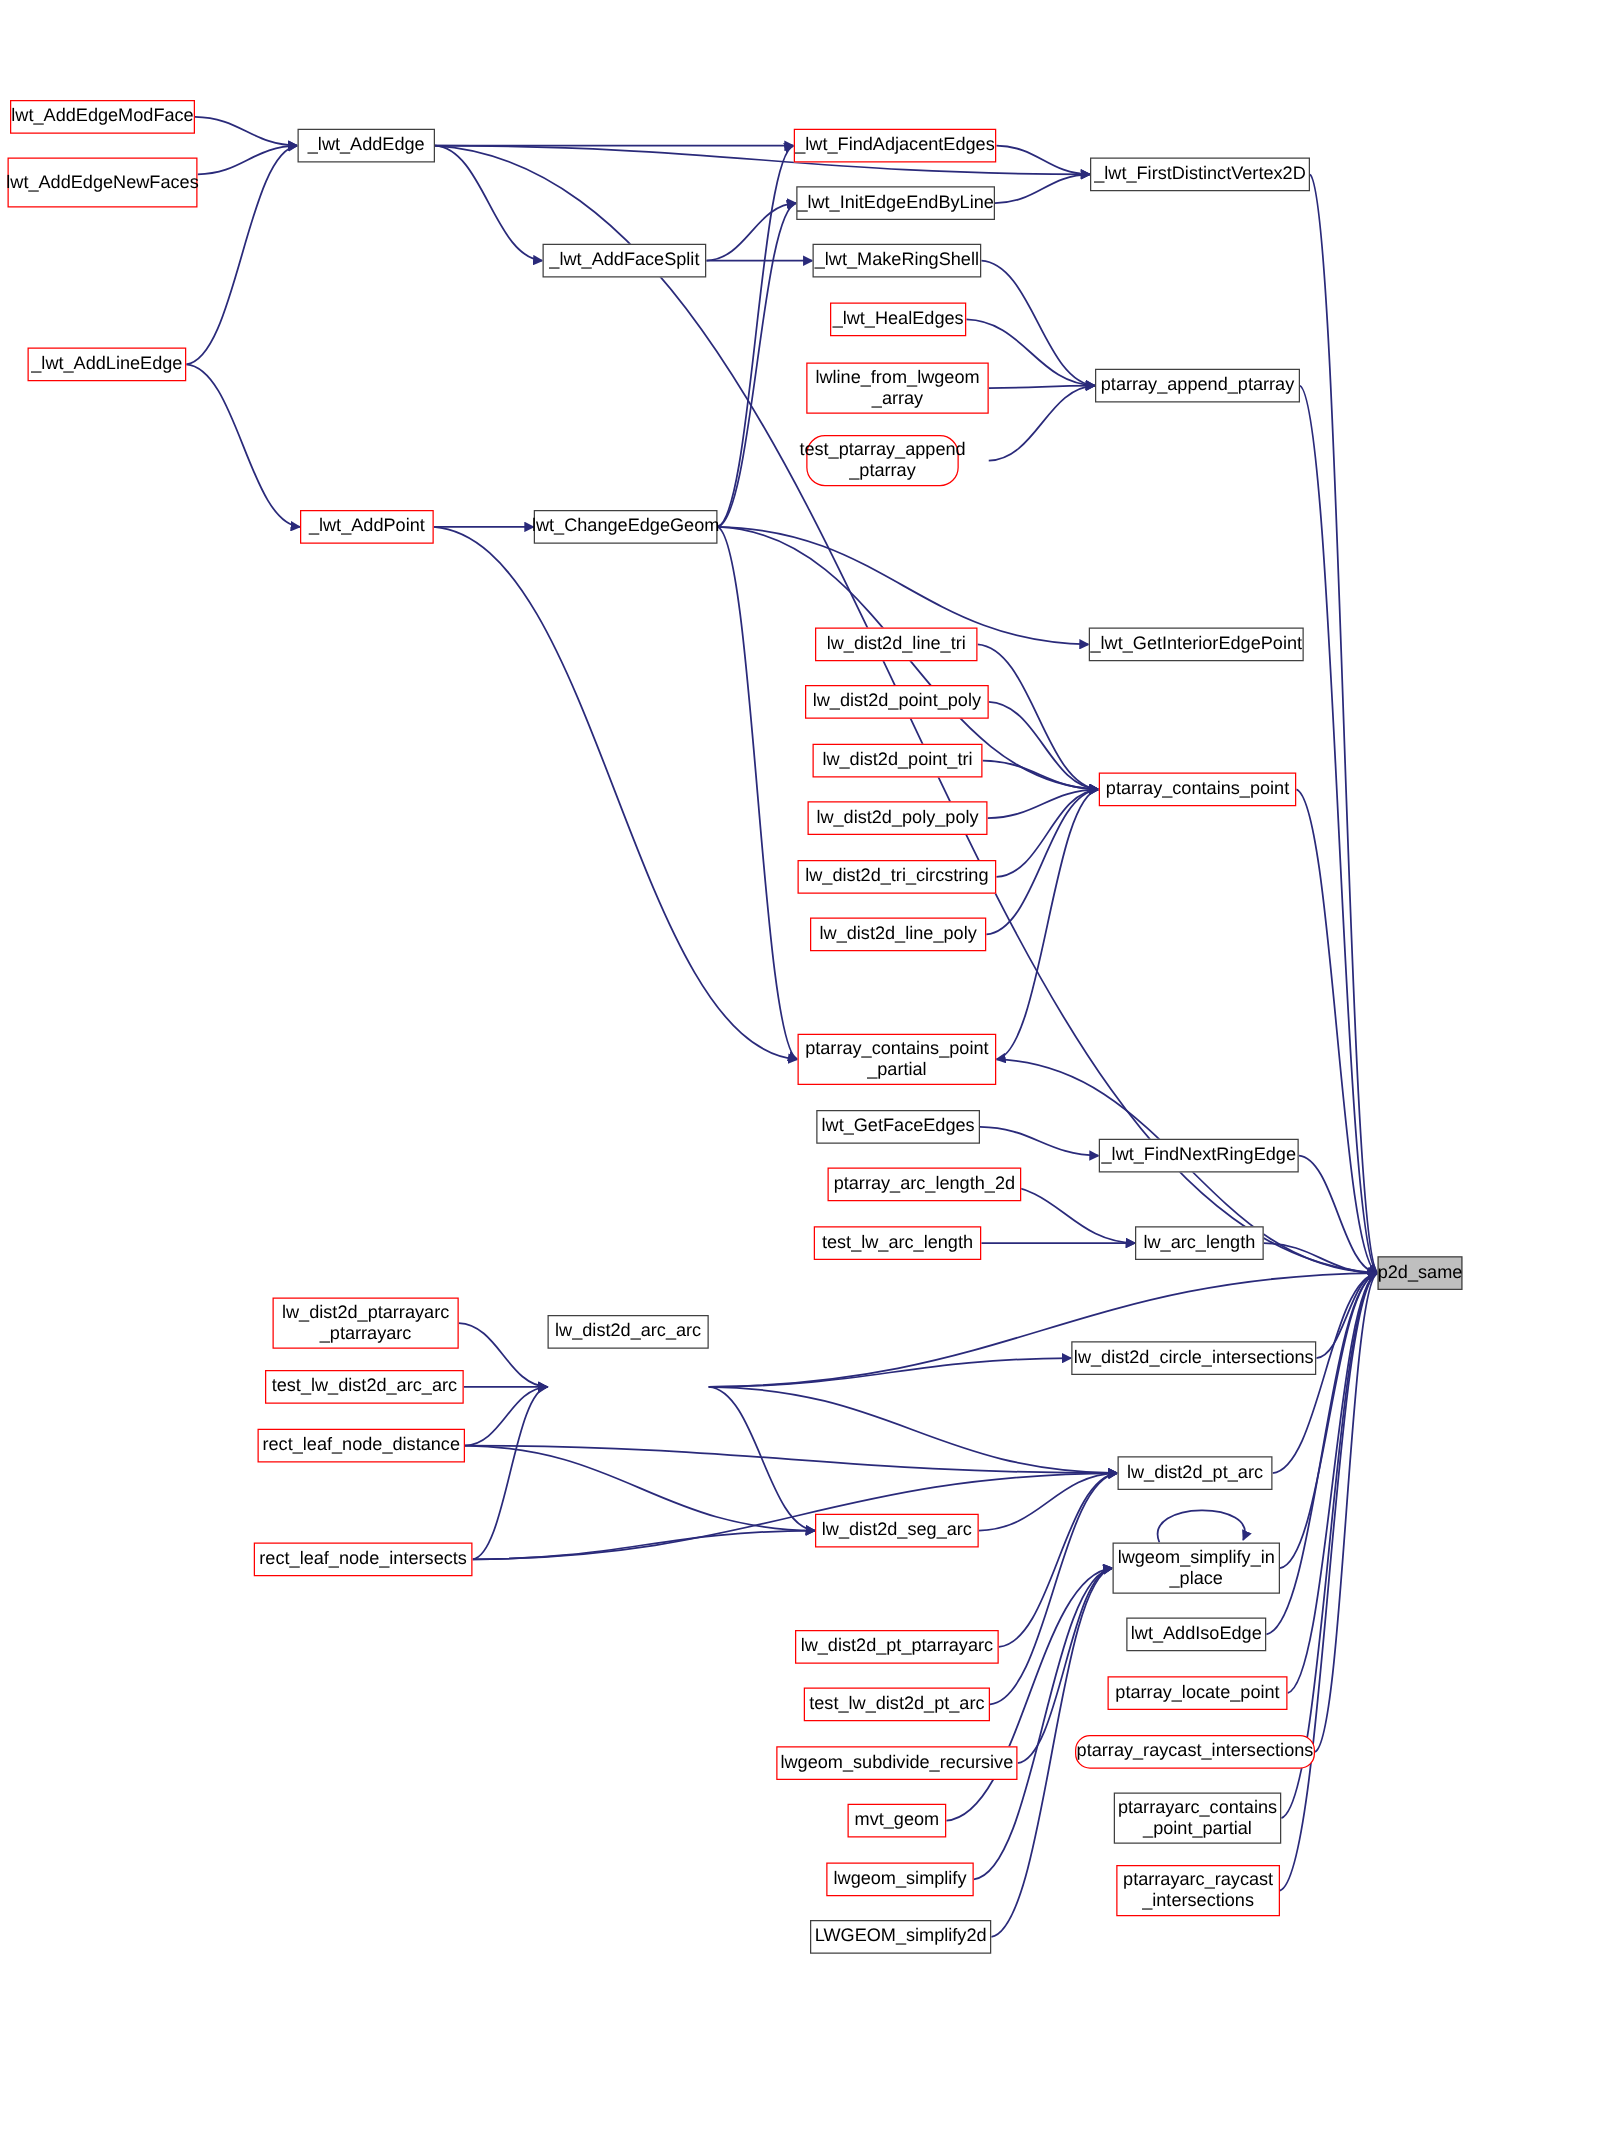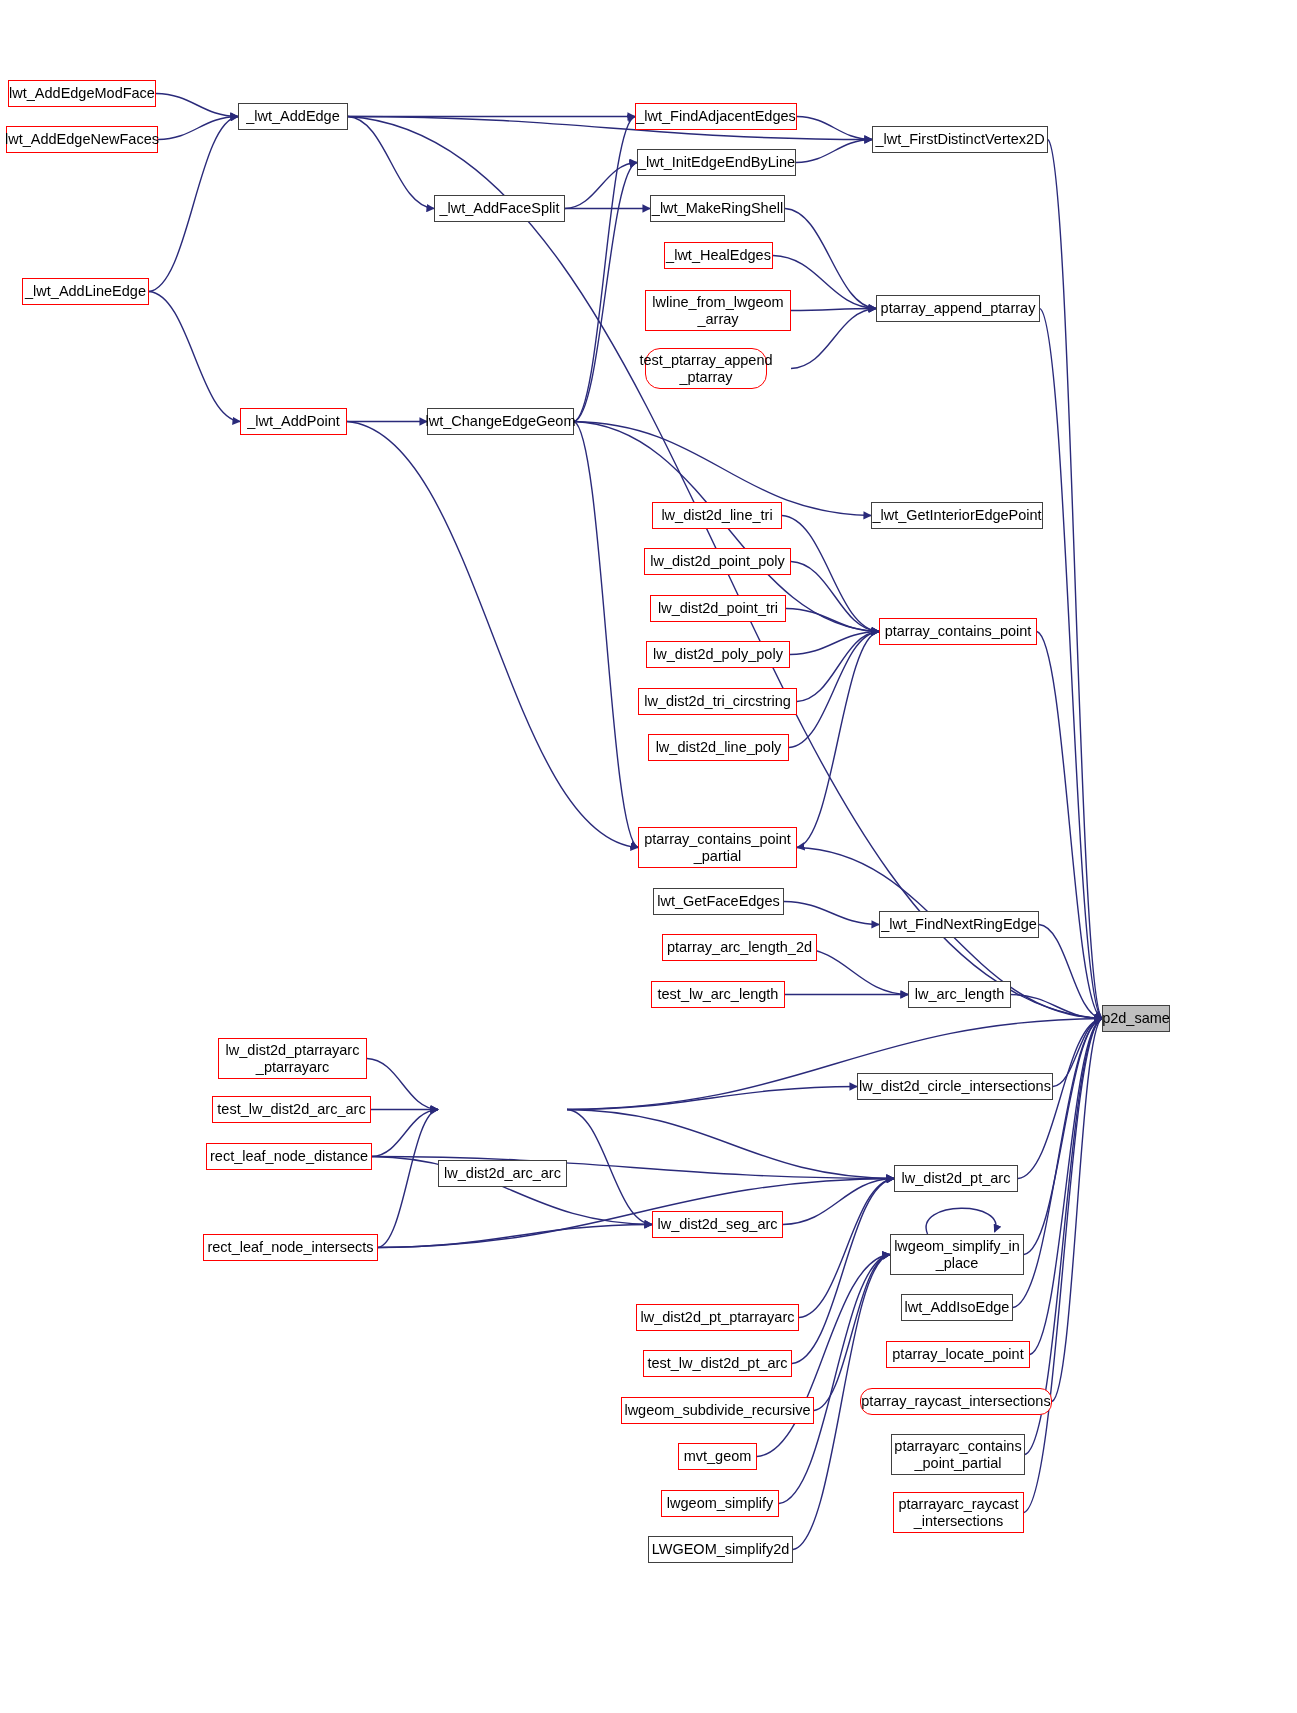--- a/index.html
+++ b/index.html
@@ -123,21 +123,21 @@
         <path d="M 927.52 1234 C 913.52 1200, 1008.52 1200, 994.52 1232" marker-end="url(#arrow)"></path>
         <path d="M 1024 1254.5 C 1059.1 1248.836, 1066.9 1024.164, 1102 1018.5" marker-end="url(#arrow)"></path>
         <path d="M 1013 1307.5 C 1053.05 1300.564, 1061.95 1025.436, 1102 1018.5" marker-end="url(#arrow)"></path>
         <path d="M 1030 1354.5 C 1062.4 1346.436, 1069.6 1026.564, 1102 1018.5" marker-end="url(#arrow)"></path>
         <path d="M 1052 1401.5 C 1074.5 1392.308, 1079.5 1027.692, 1102 1018.5" marker-end="url(#arrow)"></path>
         <path d="M 1025 1454.5 C 1059.65 1444.036, 1067.35 1028.964, 1102 1018.5" marker-end="url(#arrow)"></path>
         <path d="M 1024 1512.5 C 1059.1 1500.644, 1066.9 1030.356, 1102 1018.5" marker-end="url(#arrow)"></path>
       </g>
   </svg>
 <div class="node" style="left: 8px; top: 80px; width: 148px; height: 27px;">lwt_AddEdgeModFace</div>
-    <div class="node" style="left: 6px; top: 126px; width: 152px; height: 27px;">lwt_AddEdgeNewFaces</div>
+    <div class="node" style="left: 6px; top: 126px; width: 152px; height: 40px;">lwt_AddEdgeNewFaces</div>
     <div class="node dark" style="left: 238px; top: 103px; width: 110px; height: 27px;">_lwt_AddEdge</div>
     <div class="node" style="left: 22px; top: 278px; width: 127px; height: 27px;">_lwt_AddLineEdge</div>
     <div class="node dark" style="left: 434px; top: 195px; width: 131px; height: 27px;">_lwt_AddFaceSplit</div>
     <div class="node" style="left: 240px; top: 408px; width: 107px; height: 27px;">_lwt_AddPoint</div>
     <div class="node dark" style="left: 427px; top: 408px; width: 147px; height: 27px;">lwt_ChangeEdgeGeom</div>
     <div class="node" style="left: 635px; top: 103px; width: 162px; height: 27px;">_lwt_FindAdjacentEdges</div>
     <div class="node dark" style="left: 637px; top: 149px; width: 159px; height: 27px;">_lwt_InitEdgeEndByLine</div>
     <div class="node dark" style="left: 650px; top: 195px; width: 135px; height: 27px;">_lwt_MakeRingShell</div>
     <div class="node" style="left: 664px; top: 242px; width: 109px; height: 27px;">_lwt_HealEdges</div>
     <div class="node" style="left: 645px; top: 290px; width: 146px; height: 41px;">lwline_from_lwgeom
@@ -160,21 +160,21 @@
     <div class="node" style="left: 641px; top: 934px; width: 155px; height: 27px; margin-left: 21px;">ptarray_arc_length_2d</div>
     <div class="node" style="left: 651px; top: 981px; width: 134px; height: 27px;">test_lw_arc_length</div>
     <div class="node dark" style="left: 879px; top: 911px; width: 160px; height: 27px;">_lwt_FindNextRingEdge</div>
     <div class="node dark" style="left: 908px; top: 981px; width: 103px; height: 27px;">lw_arc_length</div>
     <div class="node current" style="left: 1102px; top: 1005px; width: 68px; height: 27px;">p2d_same</div>
     <div class="node" style="left: 218px; top: 1038px; width: 149px; height: 41px;">lw_dist2d_ptarrayarc
 _ptarrayarc</div>
     <div class="node" style="left: 212px; top: 1096px; width: 159px; height: 27px;">test_lw_dist2d_arc_arc</div>
     <div class="node" style="left: 206px; top: 1143px; width: 166px; height: 27px;">rect_leaf_node_distance</div>
     <div class="node" style="left: 203px; top: 1234px; width: 175px; height: 27px;">rect_leaf_node_intersects</div>
-    <div class="node dark" style="left: 438px; top: 1160px; width: 129px; height: 27px;">lw_dist2d_arc_arc</div>
+    <div class="node dark" style="left: 438px; top: 1052px; width: 129px; height: 27px;">lw_dist2d_arc_arc</div>
     <div class="node dark" style="left: 857px; top: 1073px; width: 196px; height: 27px;">lw_dist2d_circle_intersections</div>
     <div class="node dark" style="left: 894px; top: 1165px; width: 124px; height: 27px;">lw_dist2d_pt_arc</div>
     <div class="node" style="left: 652px; top: 1211px; width: 131px; height: 27px;">lw_dist2d_seg_arc</div>
     <div class="node dark" style="left: 890px; top: 1234px; width: 134px; height: 41px;">lwgeom_simplify_in
 _place</div>
     <div class="node dark" style="left: 901px; top: 1294px; width: 112px; height: 27px;">lwt_AddIsoEdge</div>
     <div class="node" style="left: 886px; top: 1341px; width: 144px; height: 27px;">ptarray_locate_point</div>
     <div class="node" style="left: 860px; top: 1388px; width: 192px; height: 27px; border-radius: 12px;">ptarray_raycast_intersections</div>
     <div class="node dark" style="left: 891px; top: 1434px; width: 134px; height: 41px;">ptarrayarc_contains
 _point_partial</div>

